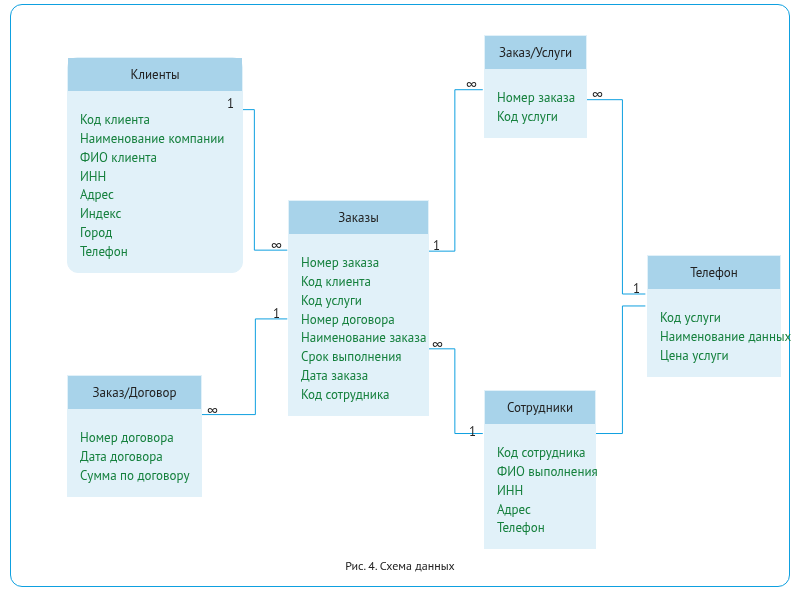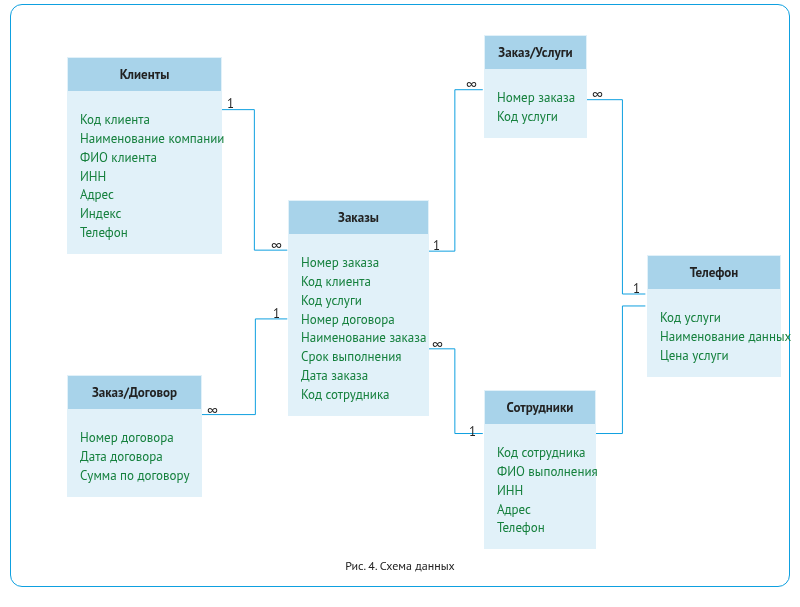--- a/index.html
+++ b/index.html
@@ -34,21 +34,21 @@
       white-space: nowrap;
     }
     .caption-box b { font-weight: 400; }
     .entity {
       position: absolute;
       background: #e1f1f9;
       border: 1px solid #e1f1f9;
     }
     .entity .title {
       background: #a8d3ea;
-      font-weight: 700;
+      font-weight: 400;
       text-align: center;
       padding: 8px 12px;
       color: #222;
     }
     .entity .fields {
       padding: 20px 10px 10px 12px;
       color: #15803d;
     }
     .entity .fields div {
       line-height: 1.45;
@@ -85,29 +85,30 @@
 
     <path d="M 418 247 L 445 247 L 445 85 L 473 85"></path>
 
     <path d="M 418 345 L 445 345 L 445 430 L 473 430"></path>
 
     <path d="M 576 95 L 613 95 L 613 290 L 636 290"></path>
 
     <path d="M 585 430 L 613 430 L 613 302 L 636 302"></path>
   </svg>
 
-  <div class="entity" style="left:56px; top:52px; width:155px;">
+  <div class="entity" style="left:56px; top:52px; width:176px;border-radius:11px;">
     <div class="title">Клиенты</div>
     <div class="fields">
       <div>Код клиента</div>
       <div>Наименование компании</div>
       <div>ФИО клиента</div>
       <div>ИНН</div>
       <div>Адрес</div>
       <div>Индекс</div>
+      <div>Город</div>
       <div>Телефон</div>
     </div>
   </div>
 
   <div class="entity" style="left:56px; top:370px; width:135px;">
     <div class="title">Заказ/Договор</div>
     <div class="fields">
       <div>Номер договора</div>
       <div>Дата договора</div>
       <div>Сумма по договору</div>

